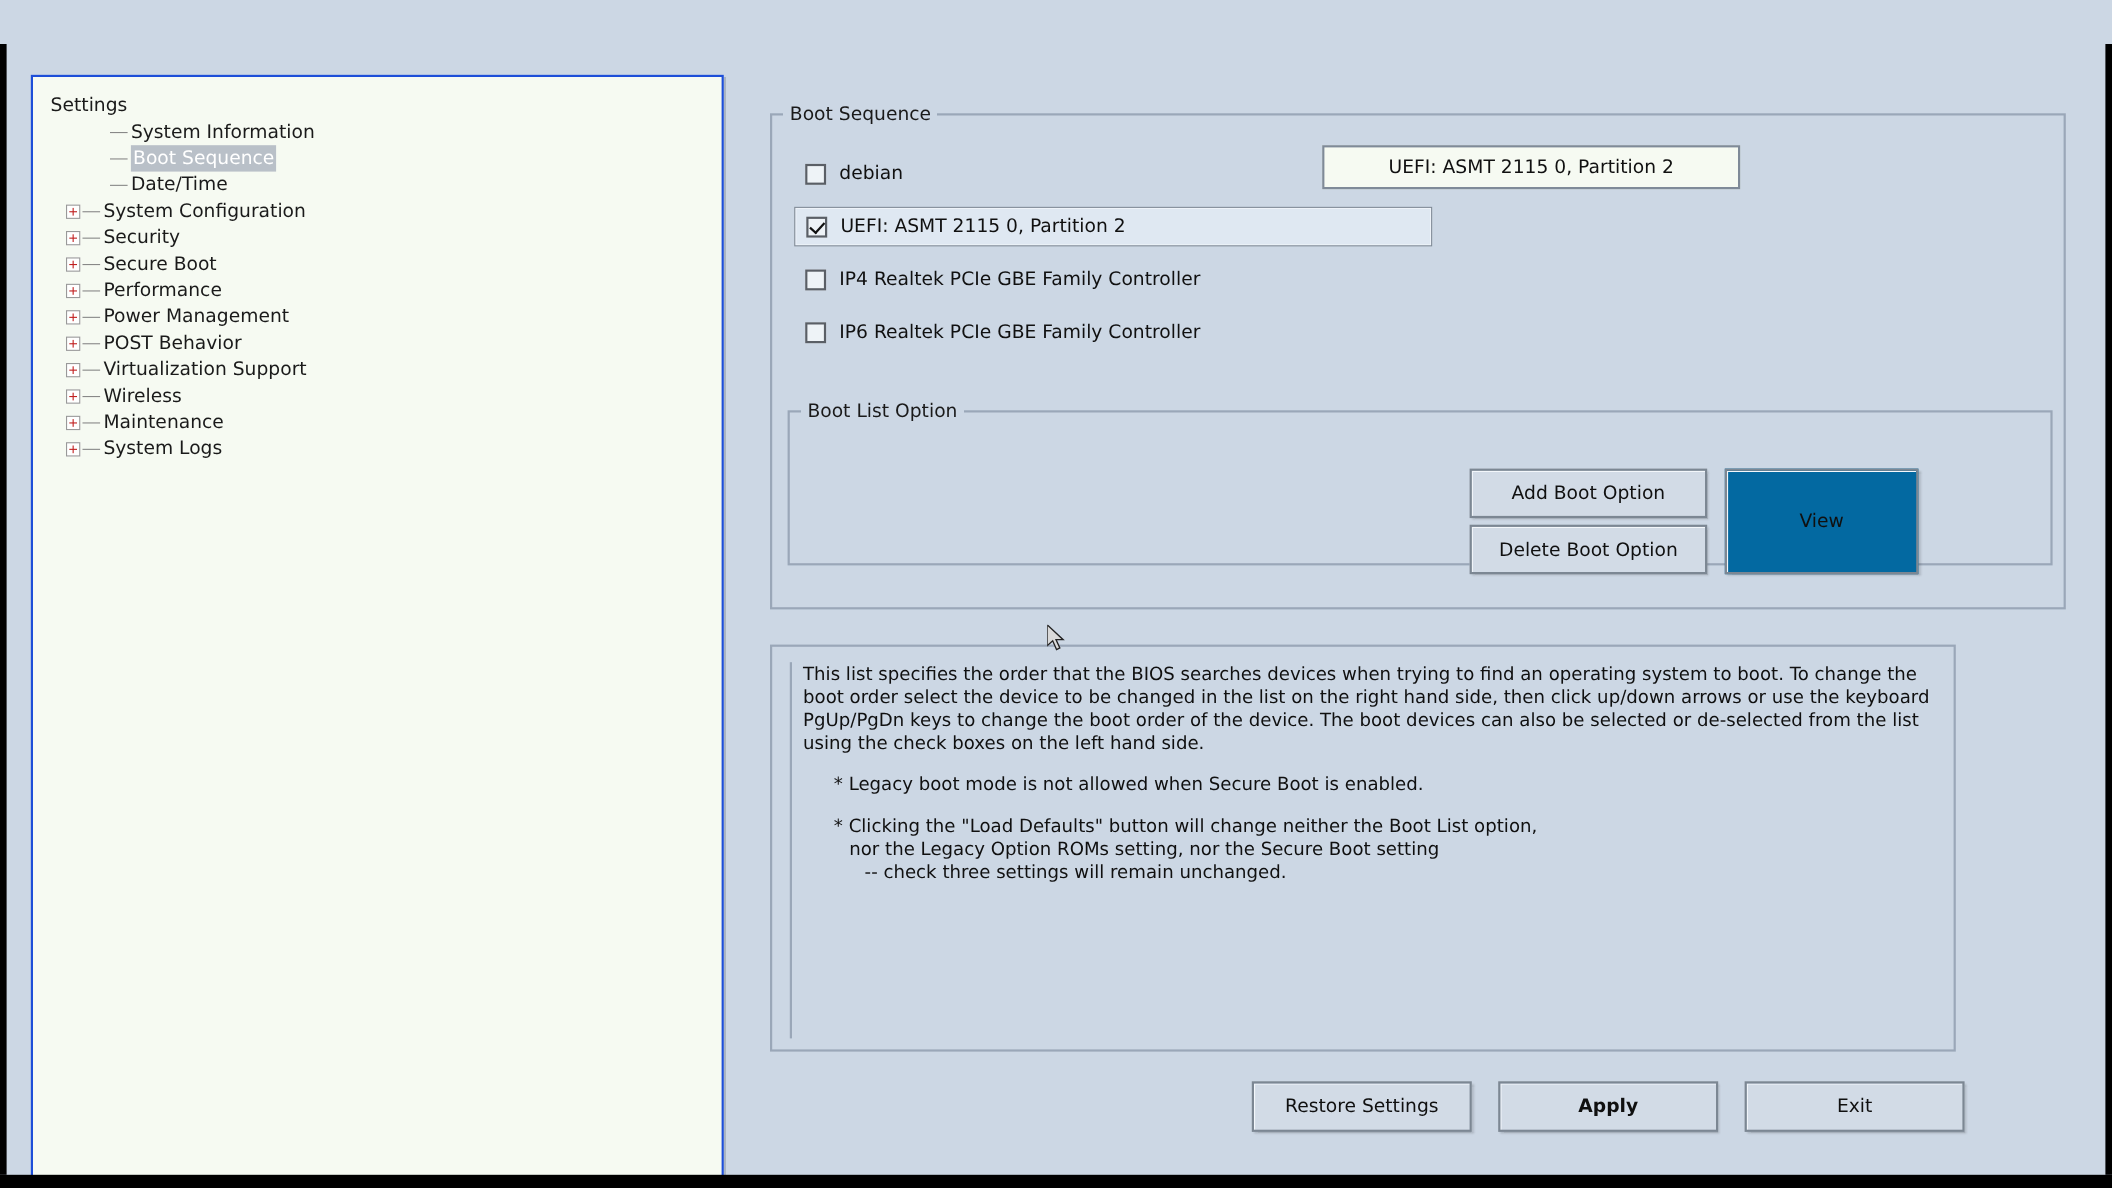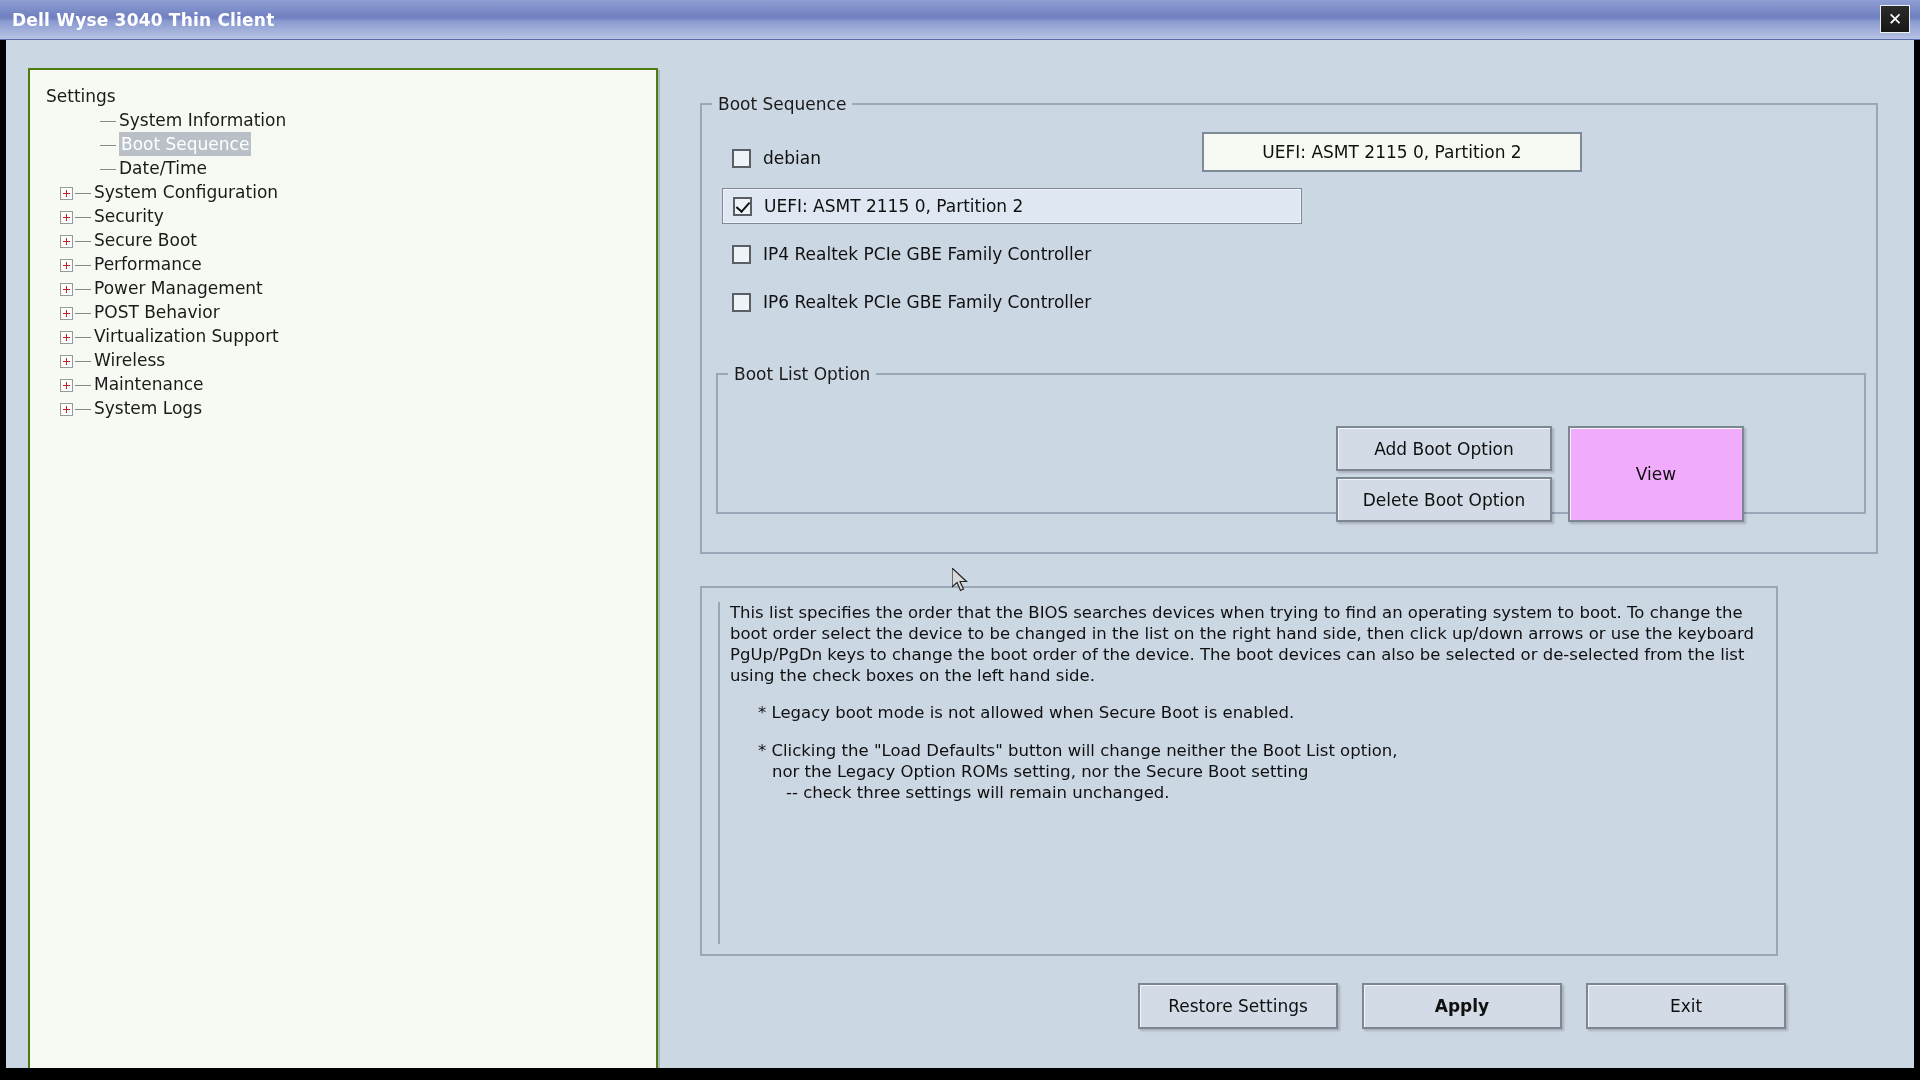--- a/index.html
+++ b/index.html
@@ -70,21 +70,21 @@
   }
 
   
   .tree-panel {
     position: absolute;
     left: 28px;
     top: 28px;
     width: 630px;
     height: 1009px;
     background: #f6faf2;
-    border: 2px solid #4d7c0f;
+    border: 2px solid #1d4ed8;
     box-shadow: 2px 2px 0 #a9b4c2;
     box-sizing: border-box;
     overflow: hidden;
   }
   .tree {
     padding: 14px 8px 8px 12px;
     font-size: 17px;
     color: #1a1a1a;
   }
   .tree-row {
@@ -238,21 +238,21 @@
     font-size: 17px;
     color: #101010;
     display: flex;
     align-items: center;
     justify-content: center;
     cursor: pointer;
     box-sizing: border-box;
     font-family: "DejaVu Sans", sans-serif;
   }
   .btn.flat-gray {
-    background: #f0abfc;
+    background: #0369a1;
   }
 
   #add-boot-option  { left: 618px; top: 42px; width: 216px; height: 45px; }
   #delete-boot-option { left: 618px; top: 93px; width: 216px; height: 45px; }
   #view-button { left: 850px; top: 42px; width: 176px; height: 96px; }
 
   .help-box {
     position: absolute;
     left: 0;
     top: 518px;
@@ -310,24 +310,20 @@
     background: #000;
   }
   .edge-left { left: 0; }
   .edge-right { right: 0; }
 </style>
 </head>
 <body>
 
 <div class="app-window">
 
-  <div class="titlebar">
-    <div class="titlebar-text">Dell Wyse 3040 Thin Client</div>
-    <div class="close-button">✕</div>
-  </div>
 
   <div class="body-area">
 
     <div class="tree-panel">
       <div class="tree">
 
         <div class="tree-row lvl0">
           <span class="tree-label">Settings</span>
         </div>
 

